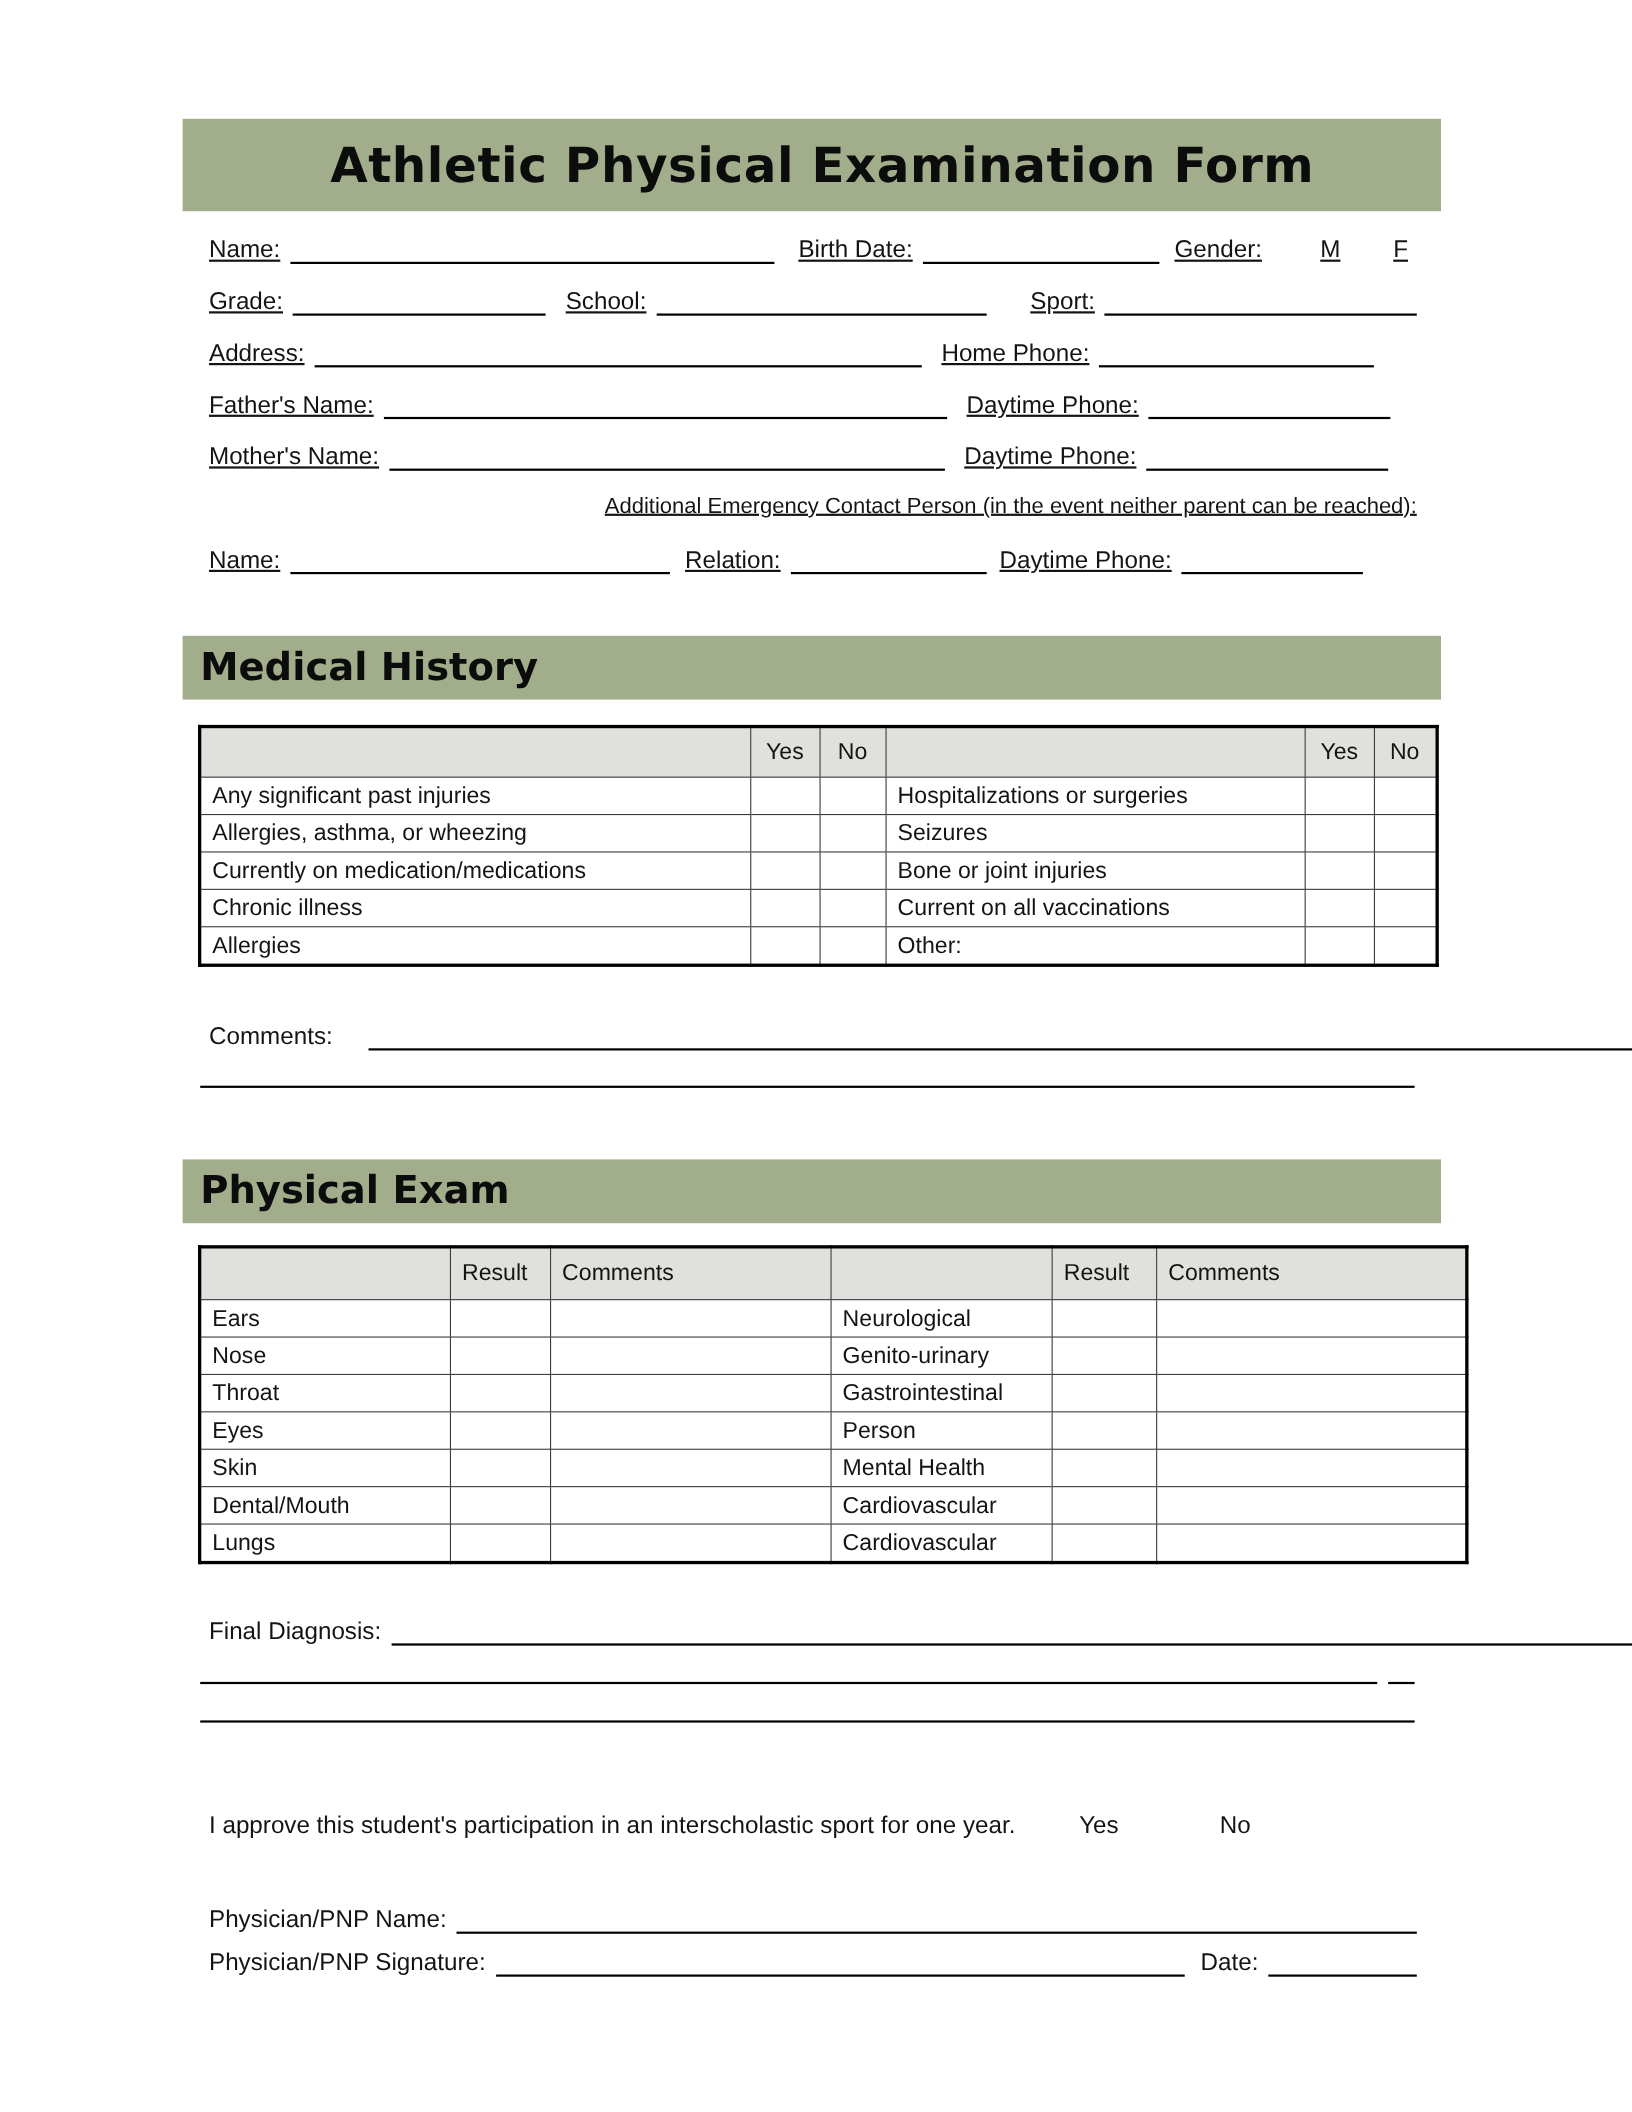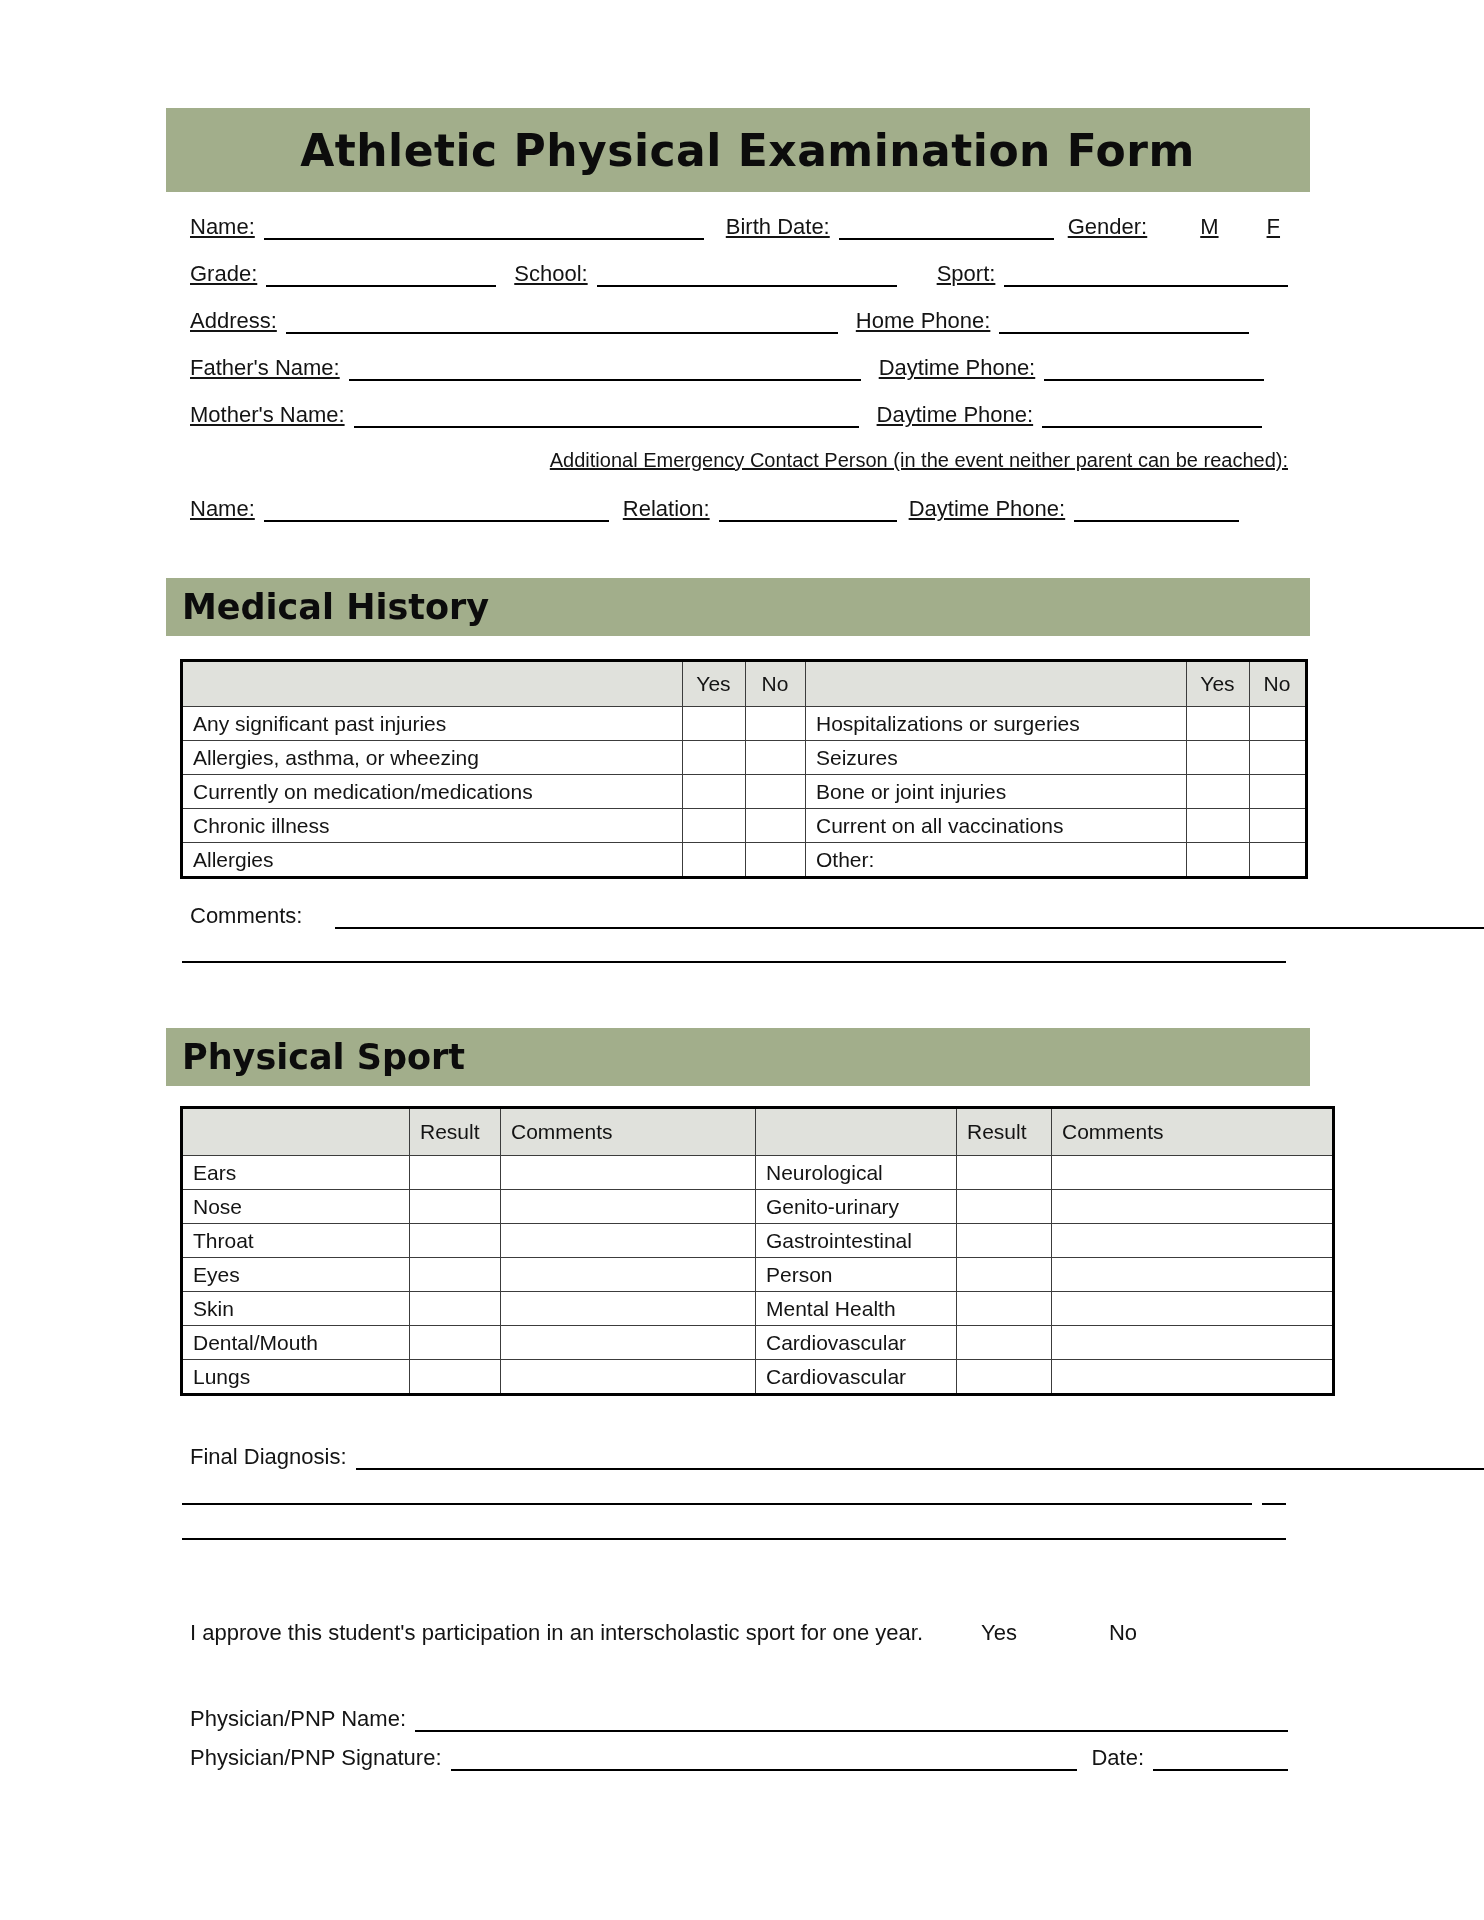--- a/index.html
+++ b/index.html
@@ -49,21 +49,21 @@
   .wide-line{margin-left:182px;width:1104px;height:20px;border-bottom:2.5px solid #000;}
   .split-line{margin-left:182px;width:1104px;display:flex;align-items:flex-end;}
   .split-line .seg-long{flex:1 1 auto;height:20px;border-bottom:2.5px solid #000;}
   .split-line .seg-short{width:24px;margin-left:10px;height:20px;border-bottom:2.5px solid #000;}
   
   .approval-row{display:flex;align-items:flex-end;margin-left:190px;margin-top:80px;font-size:22px;height:26px;white-space:nowrap;}
   .approval-yes{margin-left:58px;}
   .approval-no{margin-left:92px;}
   .sig-row{display:flex;align-items:flex-end;margin-left:190px;width:1098px;font-size:22px;height:26px;white-space:nowrap;}
   .mt-med-band{margin-top:56px;}
-  .mt-comments{margin-top:24px;gap:24px;}
+  .mt-comments{margin-top:50px;gap:24px;}
   .mt-line2{margin-top:12px;}
   .mt-pe-band{margin-top:65px;}
   .mt-fd{margin-top:48px;}
   .mt-fd-line{margin-top:13px;}
   .mt-phys{margin-top:60px;}
   .mt-sig{margin-top:13px;}
   .date-line{width:135px;}
   .gender-m{margin-left:44px;}
   .gender-f{margin-left:48px;}
 </style>
@@ -195,21 +195,21 @@
   </tbody>
     </table>
 
   <div class="inline-line-row mt-comments">
     <span class="lbl">Comments:</span>
     <span class="line fill" style="border-bottom-width:2.5px"></span>
   </div>
   <div class="wide-line mt-line2"></div>
 
   <div class="band section-band mt-pe-band">
-    <h2 class="section-title">Physical Sport</h2>
+    <h2 class="section-title">Physical Exam</h2>
   </div>
 
   <table class="pe-table">
     <colgroup>
       <col style="width:228px">
         <col style="width:91px">
         <col style="width:255px">
       <col style="width:201px">
         <col style="width:95px">
         <col style="width:282px">

